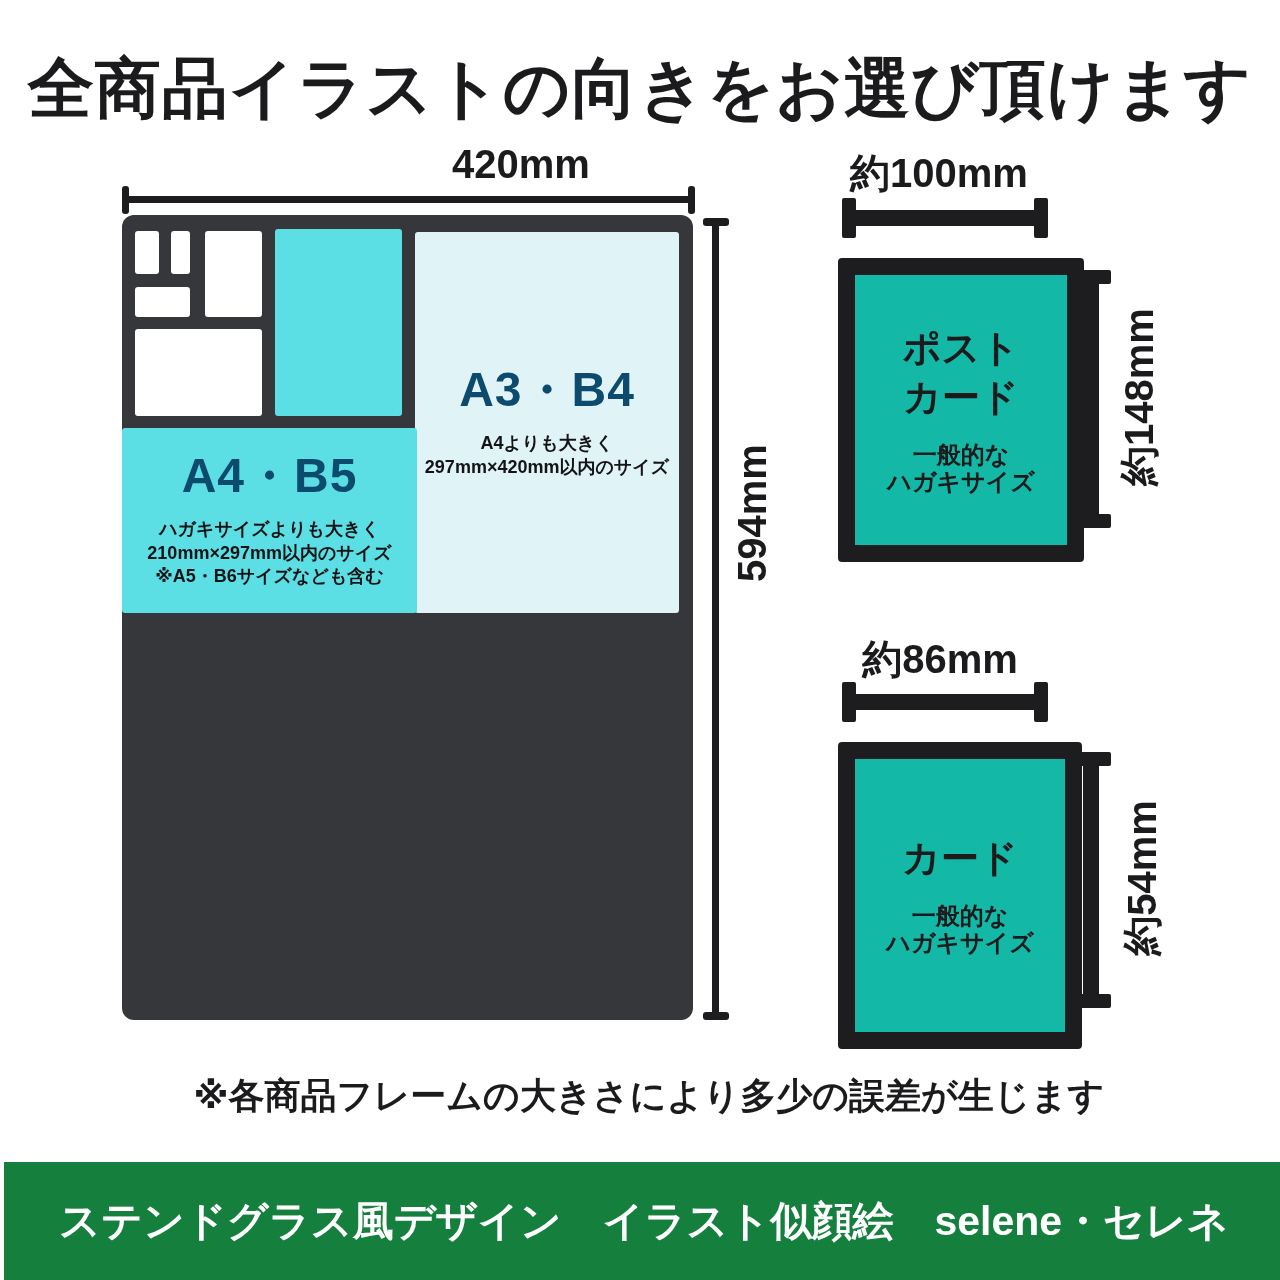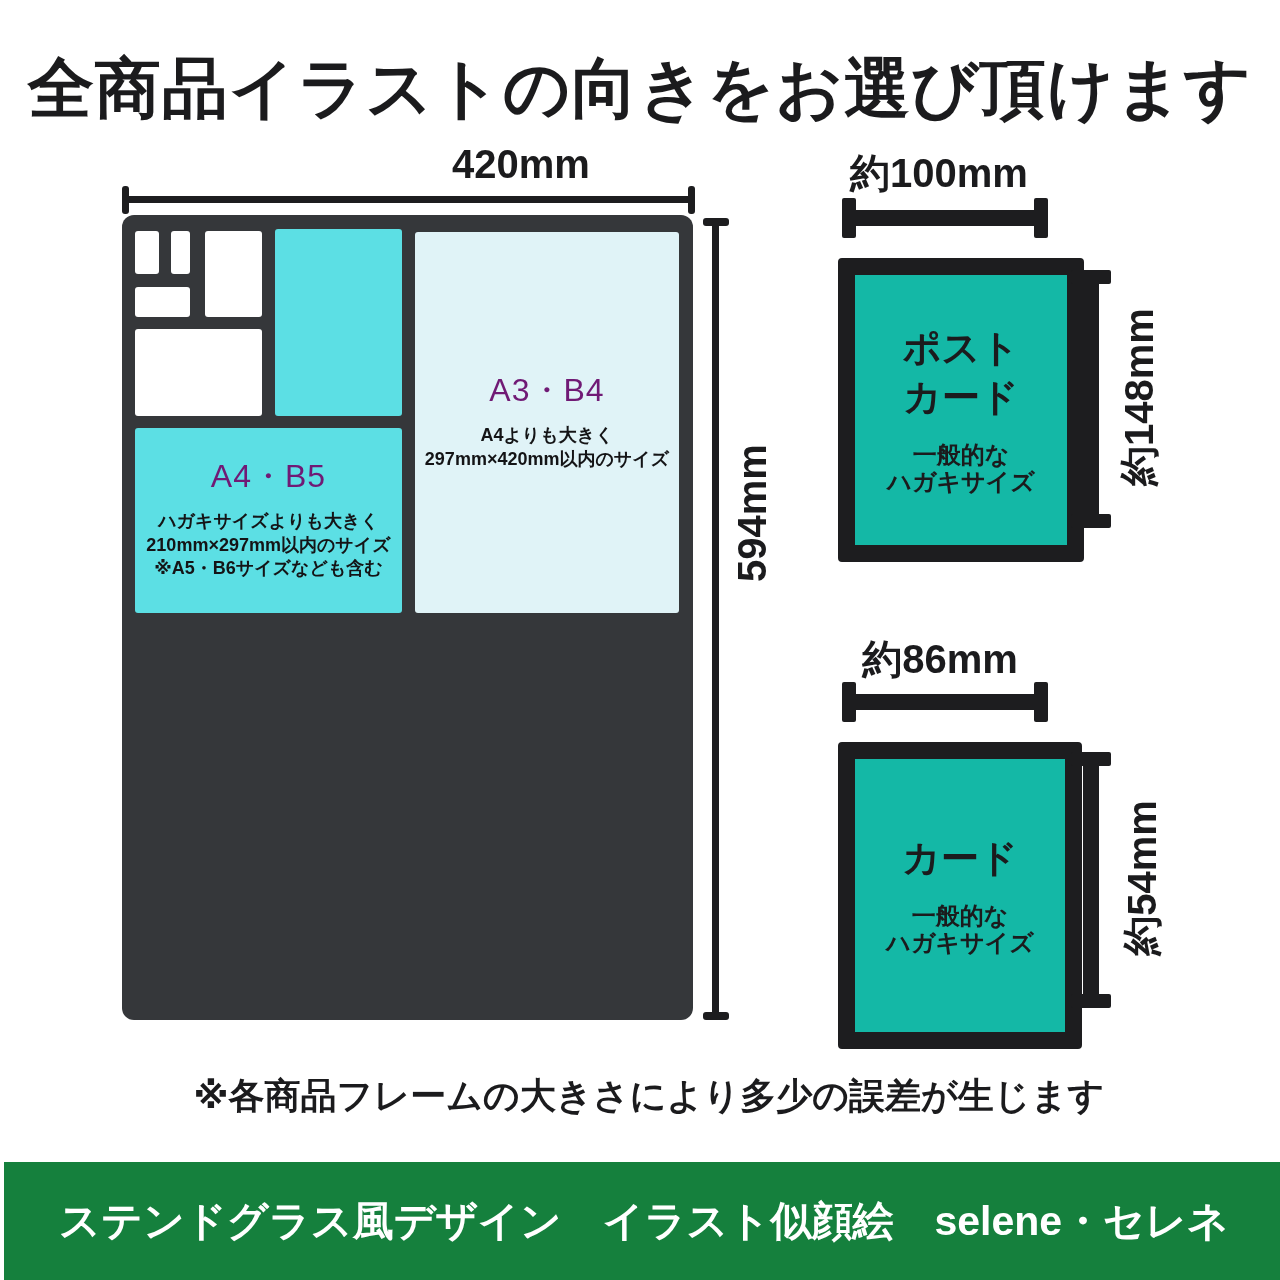--- a/index.html
+++ b/index.html
@@ -43,21 +43,21 @@
   .main-frame{
     position:absolute;left:122px;top:215px;width:571px;height:805px;
     background:#35373a;border-radius:12px;
   }
   .box{position:absolute;border-radius:3px;}
   .box.white{background:#ffffff;}
   .box.teal{background:#5cdfe4;}
   .box.cyan{background:#b5ebef;}
   .box.pale{background:#e0f3f7;}
   .section{display:flex;flex-direction:column;justify-content:center;align-items:center;text-align:center;}
-  .sec-label{font-size:32px;font-weight:normal;letter-spacing:1px;color:#701a75;line-height:1;}
+  .sec-label{font-size:48px;font-weight:bold;letter-spacing:1px;color:#0c4a6e;line-height:1;}
   .sec-desc{font-size:18px;font-weight:bold;line-height:1.32;color:#141416;}
   .sec-desc.first{margin-top:18px;}
   
   .photo-frame{
     position:absolute;background:#14b8a6;border:17px solid #1d1d1f;border-radius:4px;
     display:flex;flex-direction:column;justify-content:center;align-items:center;text-align:center;
   }
   .pf-name{font-size:38px;font-weight:bold;line-height:1.3;color:#1b1b1d;}
   .pf-desc{font-size:24px;font-weight:bold;line-height:1.15;margin-top:18px;color:#1b1b1d;}
   
@@ -90,21 +90,21 @@
   <div class="box white" style="left:13px;top:72px;width:55px;height:30px;"></div>
   <div class="box white" style="left:13px;top:114px;width:127px;height:87px;"></div>
   <div class="box teal" style="left:153px;top:14px;width:127px;height:187px;"></div>
 
   <div class="box pale section" style="left:293px;top:17px;width:264px;height:381px;">
     <div class="sec-label">A3・B4</div>
     <div class="sec-desc first">A4よりも大きく</div>
     <div class="sec-desc">297mm×420mm以内のサイズ</div>
   </div>
 
-  <div class="box teal section" style="left:13px;top:213px;width:267px;height:185px;">
+  <div class="box teal section" style="left:0;top:213px;width:295px;height:185px;">
     <div class="sec-label">A4・B5</div>
     <div class="sec-desc first">ハガキサイズよりも大きく</div>
     <div class="sec-desc">210mm×297mm以内のサイズ</div>
     <div class="sec-desc">※A5・B6サイズなども含む</div>
   </div>
 
 </div>
 
 <div class="dim-v thin" style="left:703px;top:218px;height:802px;">
   <span class="cap top"></span>

